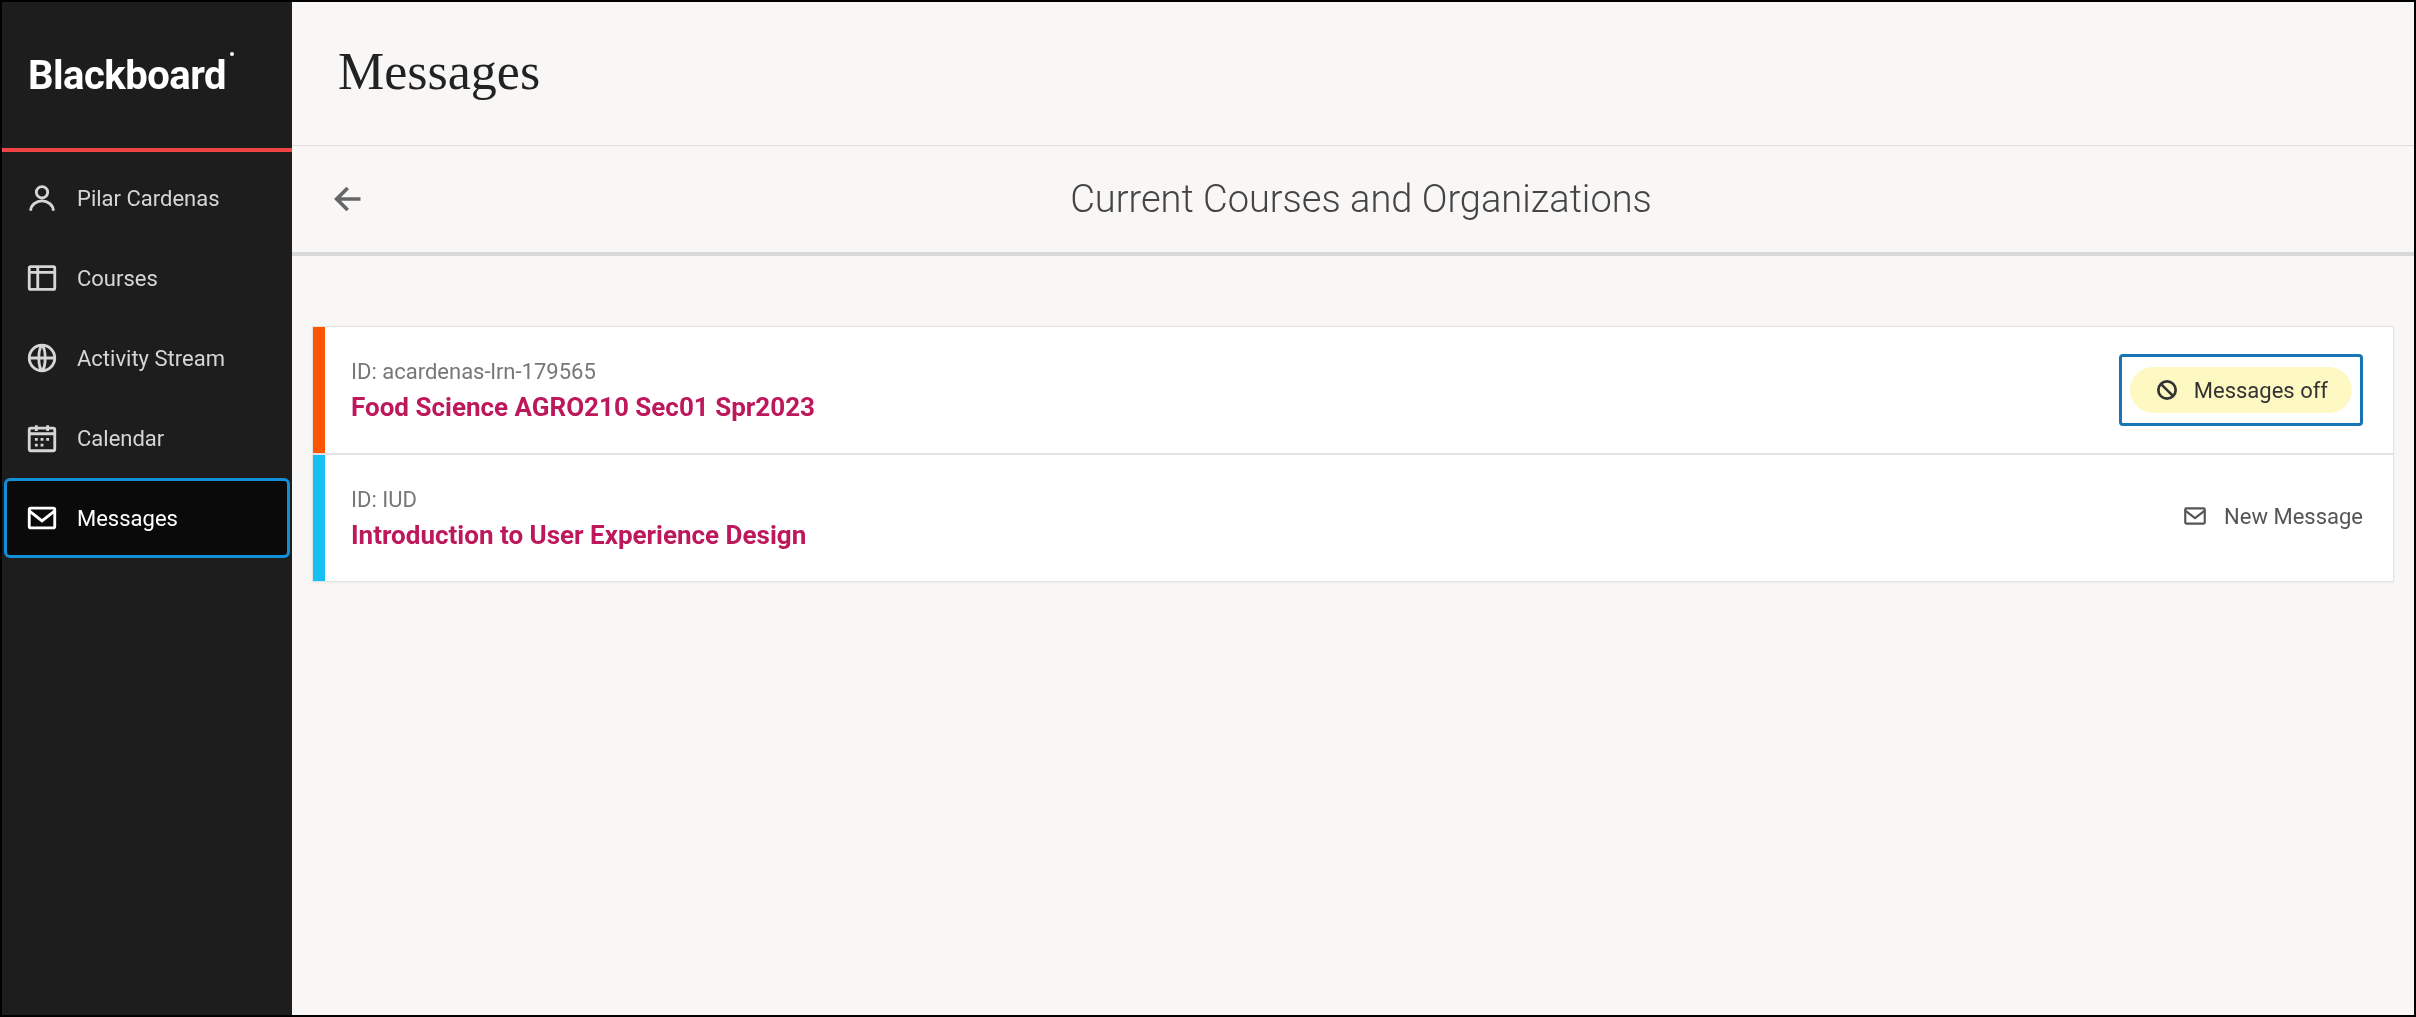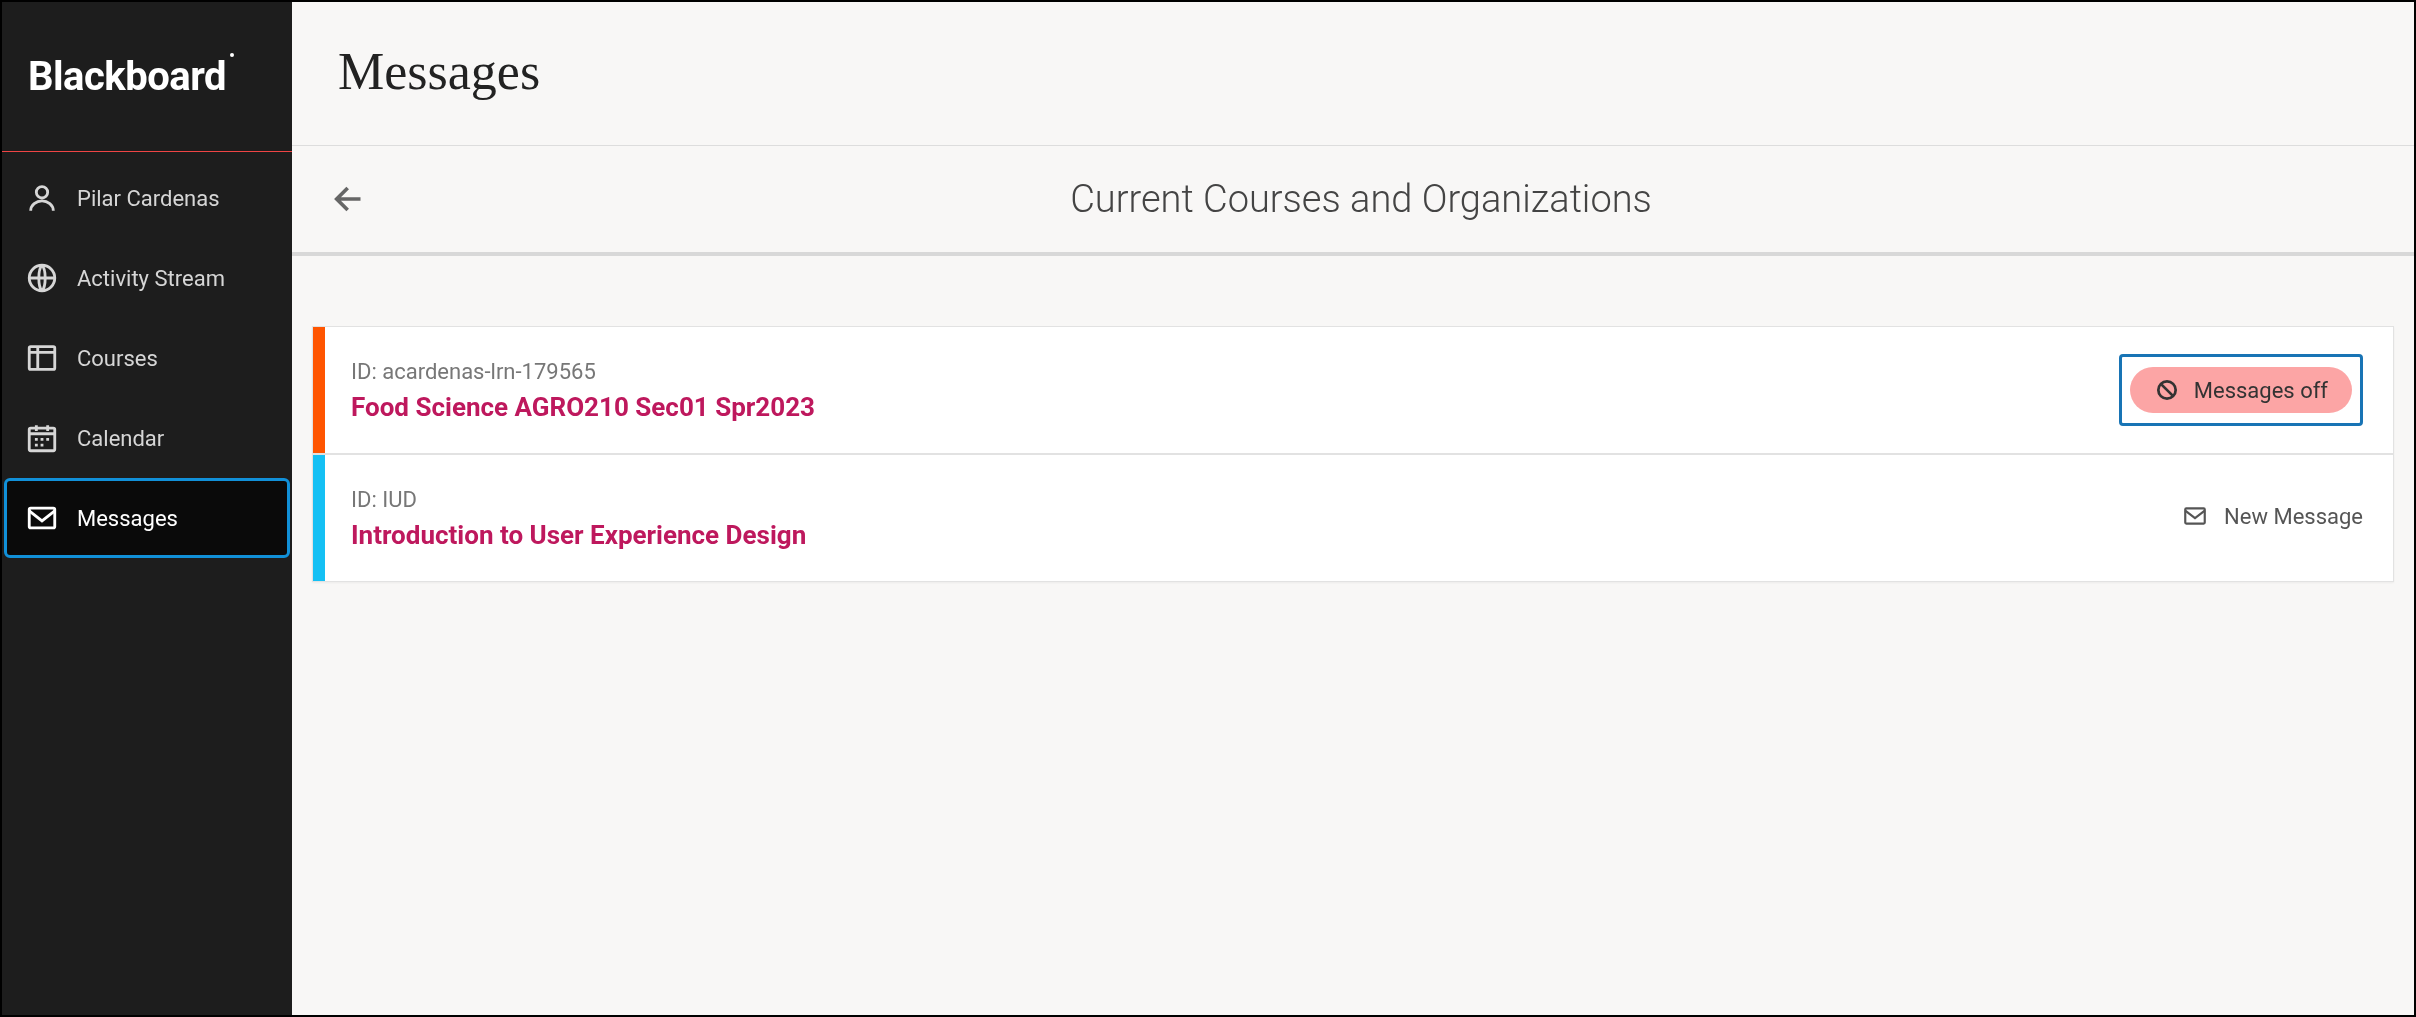--- a/index.html
+++ b/index.html
@@ -22,21 +22,21 @@
     color: #d6d6d6;
     display: flex;
     flex-direction: column;
     flex-shrink: 0;
   }
   .brand {
     height: 150px;
     display: flex;
     align-items: center;
     padding: 0 26px;
-    border-bottom: 1px solid #ef4444;
+    border-bottom: 4px solid #ef4444;
   }
   .brand-text {
     color: #fff;
     font-size: 40px;
     font-weight: 700;
     letter-spacing: -0.5px;
     position: relative;
   }
   .brand-text::after {
     content: "";
@@ -158,21 +158,21 @@
   .course-name {
     color: #be185d;
     font-size: 26px;
     font-weight: 700;
   }
   .card-action { flex-shrink: 0; }
   .badge-off {
     display: inline-flex;
     align-items: center;
     gap: 14px;
-    background: #fca5a5;
+    background: #fef9c3;
     border-radius: 999px;
     padding: 10px 24px;
     color: #333;
     font-size: 22px;
   }
   .badge-off-wrap {
     border: 3px solid #1874b5;
     border-radius: 4px;
     padding: 10px 8px;
     display: inline-block;
@@ -211,35 +211,35 @@
               <circle cx="12" cy="8" r="4"></circle>
               <path d="M4 21c0-4 4-7 8-7s8 3 8 7"></path>
             </svg>
         </span>
         <span>Pilar Cardenas</span>
       </div>
 
       <div class="nav-item">
         <span class="nav-icon">
           <svg viewBox="0 0 24 24">
+              <rect x="3" y="4" width="18" height="16" rx="1"></rect>
+              <path d="M3 8h18M9 4v16"></path>
+            </svg>
+        </span>
+        <span>Courses</span>
+      </div>
+
+      <div class="nav-item">
+        <span class="nav-icon">
+          <svg viewBox="0 0 24 24">
               <circle cx="12" cy="12" r="9"></circle>
               <path d="M3 12h18M12 3c3 3 3 15 0 18M12 3c-3 3-3 15 0 18"></path>
             </svg>
         </span>
         <span>Activity Stream</span>
-      </div>
-
-      <div class="nav-item">
-        <span class="nav-icon">
-          <svg viewBox="0 0 24 24">
-              <rect x="3" y="4" width="18" height="16" rx="1"></rect>
-              <path d="M3 8h18M9 4v16"></path>
-            </svg>
-        </span>
-        <span>Courses</span>
       </div>
 
       <div class="nav-item">
         <span class="nav-icon">
           <svg viewBox="0 0 24 24">
               <rect x="3" y="5" width="18" height="16" rx="1"></rect>
               <path d="M3 9h18M8 3v4M16 3v4M7 13h2M11 13h2M15 13h2M7 17h2M11 17h2"></path>
             </svg>
         </span>
         <span>Calendar</span>

